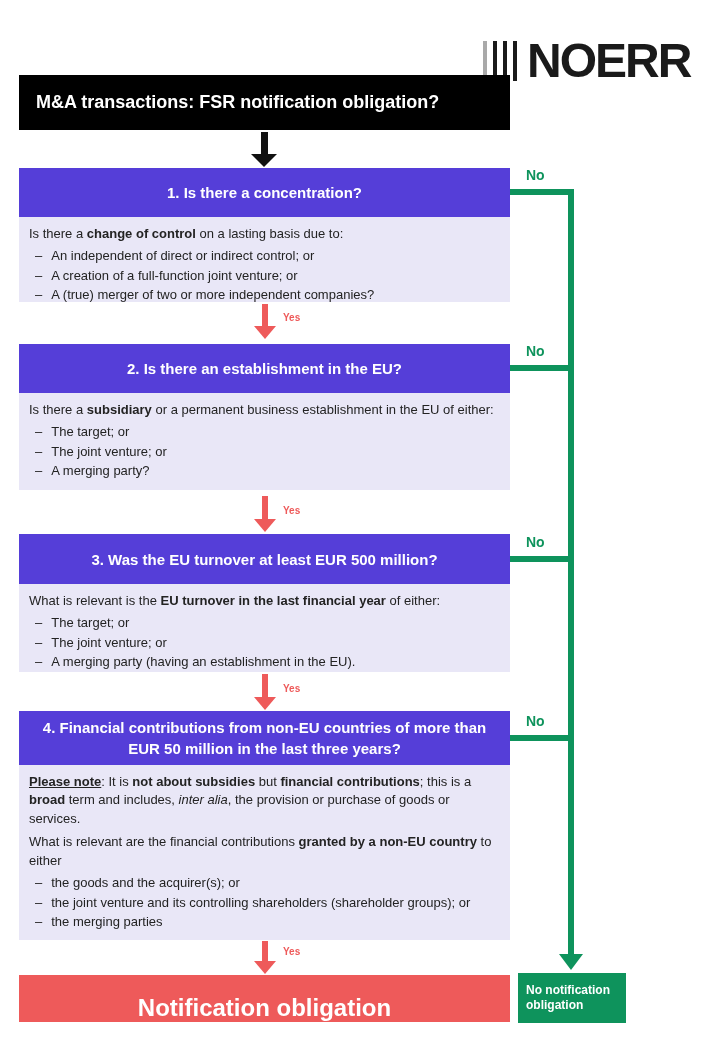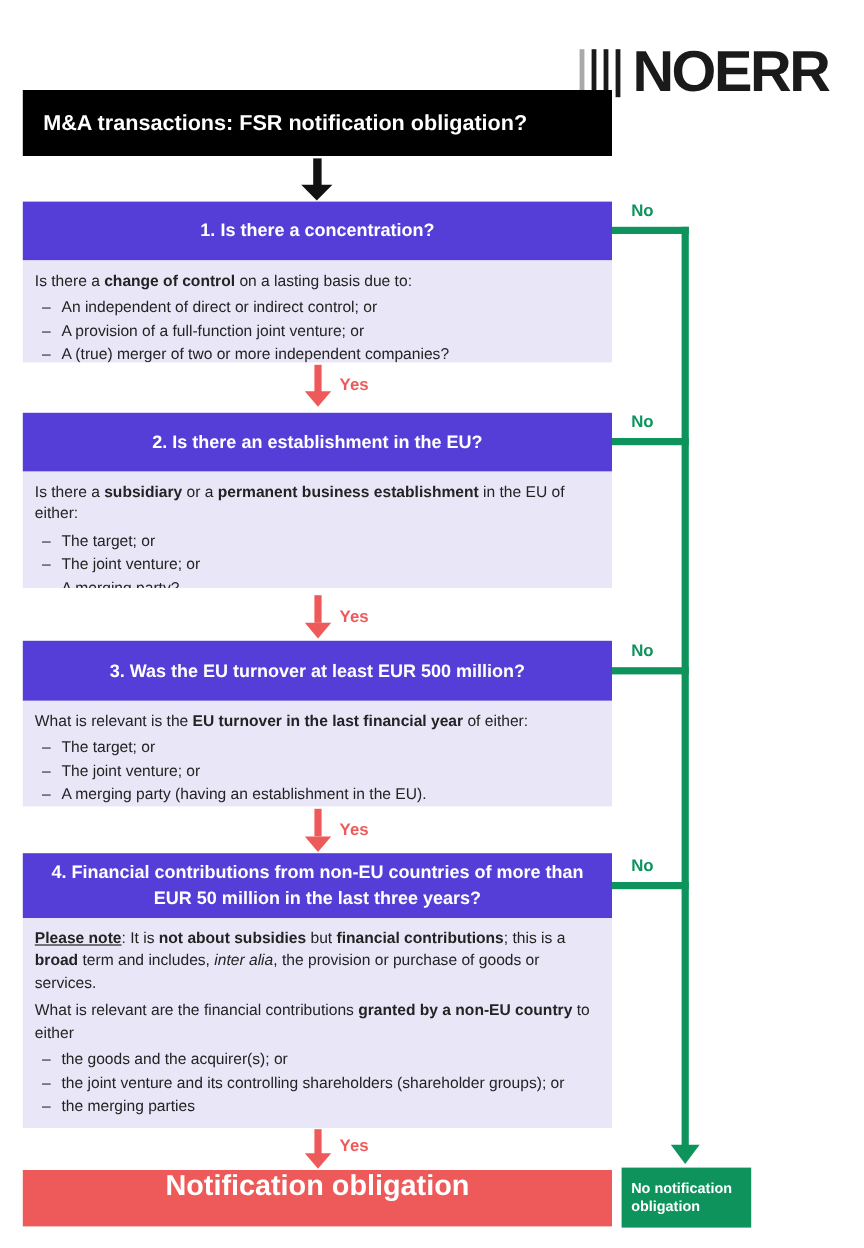--- a/index.html
+++ b/index.html
@@ -40,33 +40,33 @@
   .p-text{margin:5px 0 4px;}
   .p-text:first-child{margin-top:1px;}
   .p-bullet{display:flex;margin:0 0 1px 6px;}
   .p-bullet .dash{margin-right:9px;flex:0 0 auto;}
 
   
   .yarrow-stem{position:absolute;left:262px;width:6px;background:var(--red);}
   .yarrow-head{position:absolute;left:254px;width:0;height:0;
                border-left:11px solid transparent;border-right:11px solid transparent;
                border-top:13px solid var(--red);}
-  .yes-label{position:absolute;left:283px;color:var(--red);font-weight:bold;font-size:14px;}
+  .yes-label{position:absolute;left:283px;color:var(--red);font-weight:bold;font-size:10px;}
 
   
   .g-vline{position:absolute;left:568px;top:189px;width:6px;height:767px;background:var(--green);}
   .g-hline{position:absolute;left:510px;width:64px;height:6px;background:var(--green);}
   .g-head{position:absolute;left:559px;top:954px;width:0;height:0;
           border-left:12px solid transparent;border-right:12px solid transparent;
           border-top:16px solid var(--green);}
   .no-label{position:absolute;left:526px;color:var(--green);font-weight:bold;font-size:14px;}
 
   
   .outcome-red{position:absolute;left:19px;top:975px;width:491px;height:47px;background:var(--red);
-               display:flex;align-items:flex-start;justify-content:center;}
+               display:flex;align-items:flex-end;justify-content:center;}
   .outcome-red span{color:#fff;font-size:24px;font-weight:bold;}
   .outcome-green{position:absolute;left:518px;top:973px;width:108px;height:50px;background:var(--green);
                  display:flex;align-items:center;justify-content:center;text-align:left;padding:2px 8px;}
   .outcome-green span{color:#fff;font-size:12px;font-weight:bold;line-height:1.25;}
 </style>
 </head>
 <body>
 
 <div class="page">
 
@@ -88,37 +88,37 @@
   <div class="step" style="top:168px">
     <div class="step-header" style="height:49px">1. Is there a concentration?</div>
     <div class="step-body" style="height:85px">
         <div class="p-text"><span><span>Is there a </span><span style="font-weight: bold;">change of control</span><span> on a lasting basis due to:</span></span></div>
         <div class="p-bullet">
           <span class="dash">–</span>
           <span><span>An independent of direct or indirect control; or</span></span>
         </div>
         <div class="p-bullet">
           <span class="dash">–</span>
-          <span><span>A provision of a full-function joint venture; or</span></span>
+          <span><span>A creation of a full-function joint venture; or</span></span>
         </div>
         <div class="p-bullet">
           <span class="dash">–</span>
           <span><span>A (true) merger of two or more independent companies?</span></span>
         </div>
       </div>
   </div>
 
   <div class="yarrow-stem" style="top:304px;height:23px"></div>
   <div class="yarrow-head" style="top:326px"></div>
   <div class="yes-label" style="top:312px">Yes</div>
 
   <div class="step" style="top:344px">
     <div class="step-header" style="height:49px">2. Is there an establishment in the EU?</div>
     <div class="step-body" style="height:97px">
-        <div class="p-text"><span><span>Is there a </span><span style="font-weight: bold;">subsidiary</span><span> or a </span><span style="font-weight: bold;">permanent business establishment</span><span> in the EU of either:</span></span></div>
+        <div class="p-text"><span><span>Is there a </span><span style="font-weight: bold;">subsidiary</span><span> or a </span><span style="font-weight: normal;">permanent business establishment</span><span> in the EU of either:</span></span></div>
         <div class="p-bullet">
           <span class="dash">–</span>
           <span><span>The target; or</span></span>
         </div>
         <div class="p-bullet">
           <span class="dash">–</span>
           <span><span>The joint venture; or</span></span>
         </div>
         <div class="p-bullet">
           <span class="dash">–</span>

